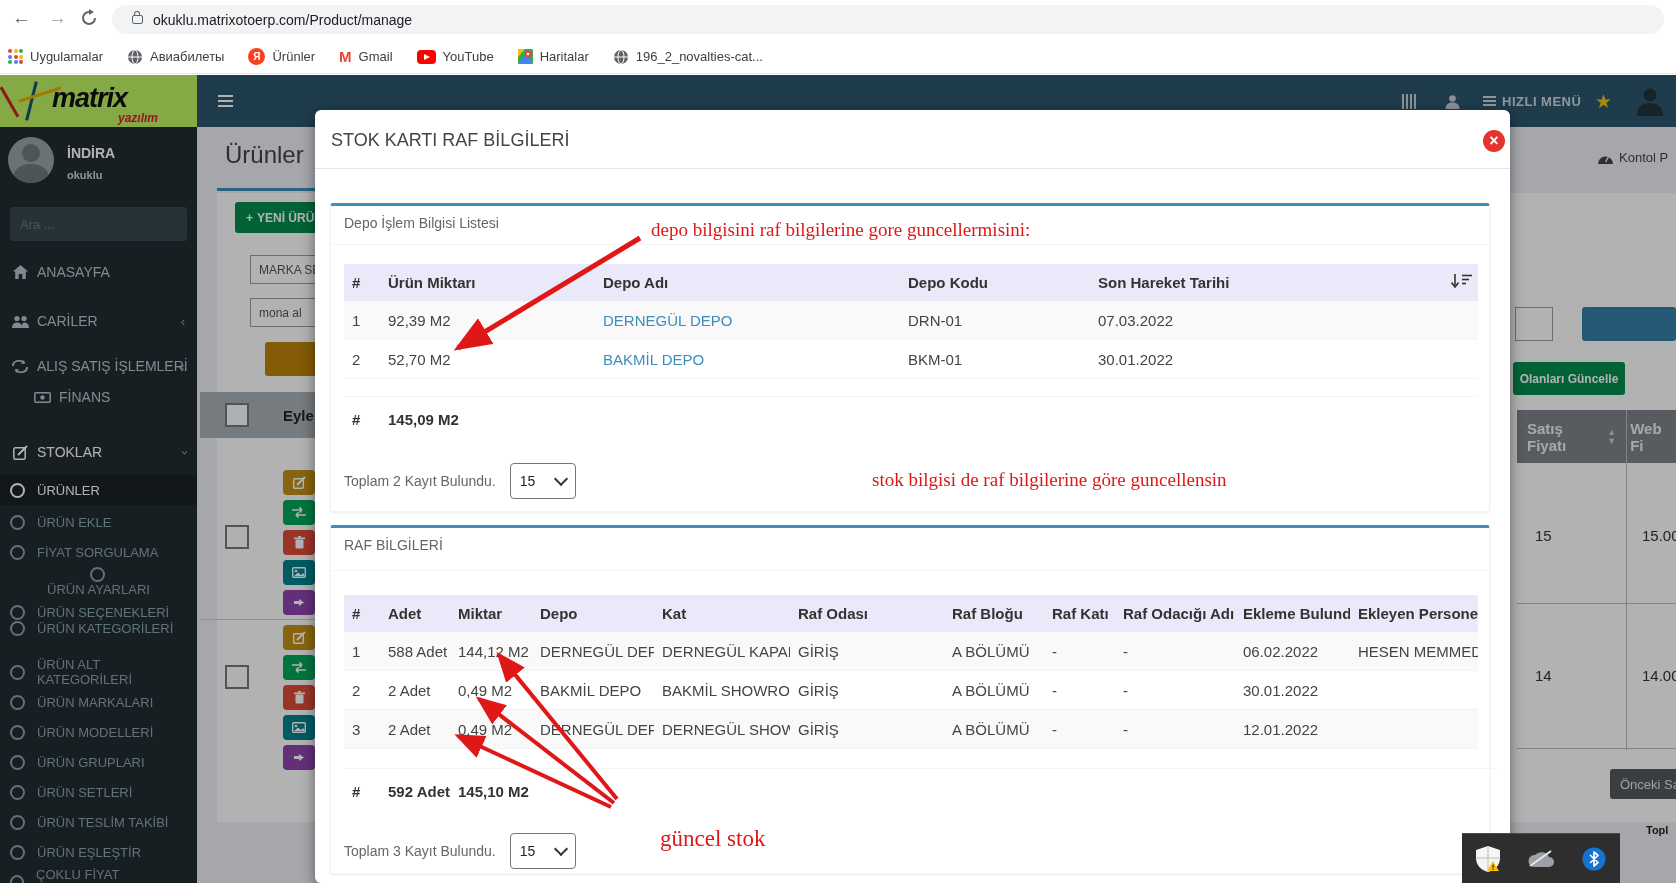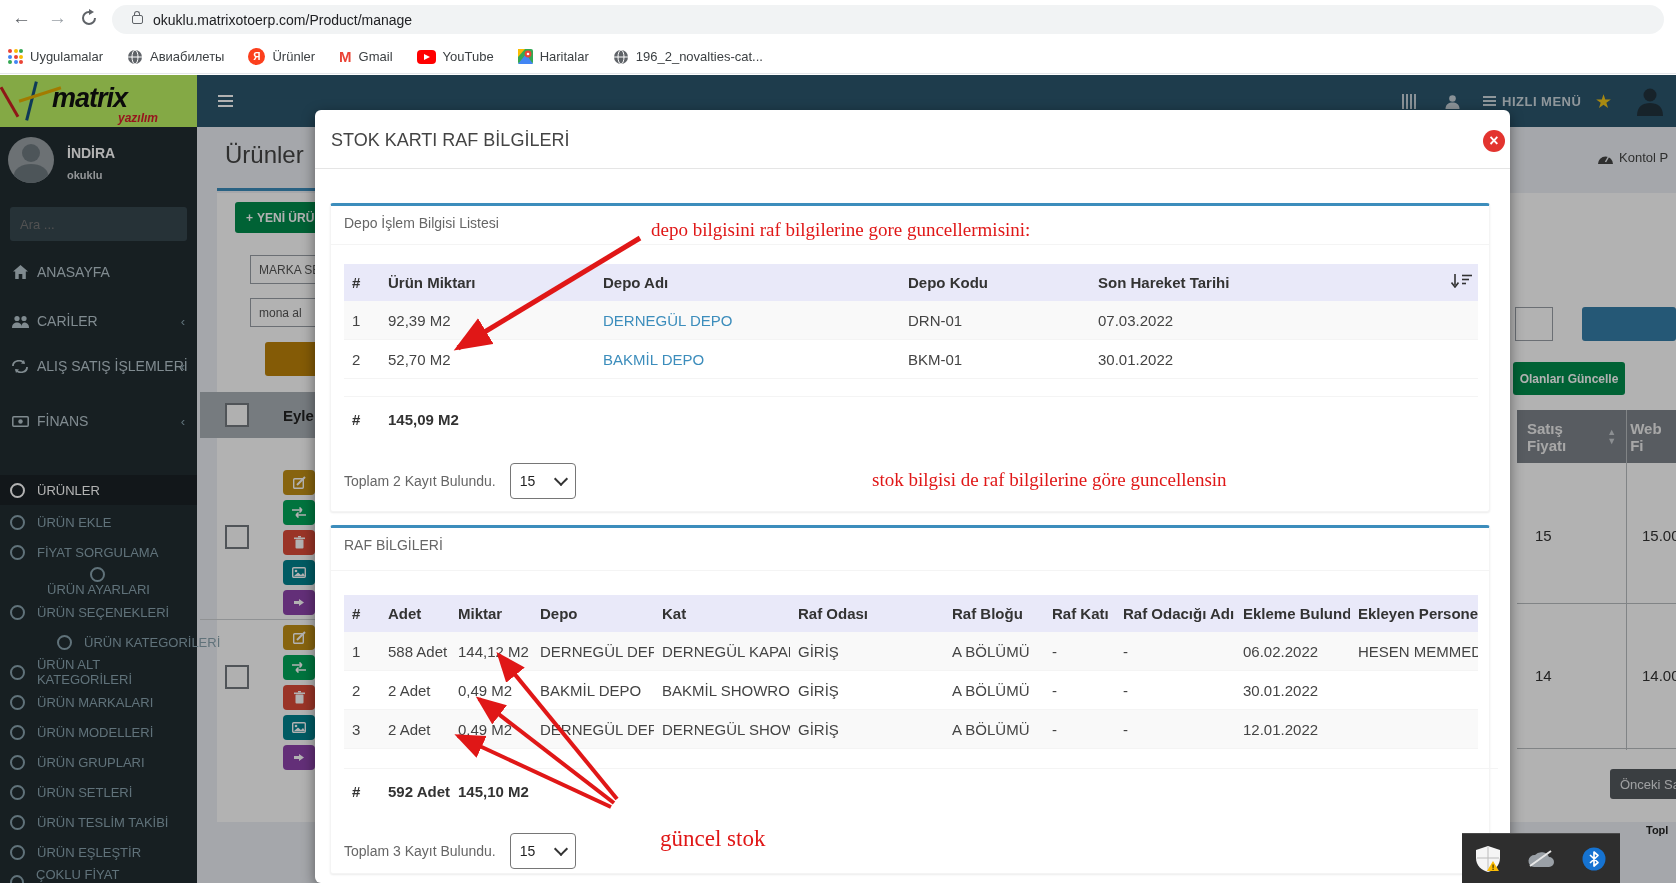--- a/index.html
+++ b/index.html
@@ -268,30 +268,40 @@
           <svg width="16" height="13" viewBox="0 0 16 13">
             <path d="M1 6 A6 5 0 0 1 12 3" fill="none" stroke="#b8c7ce" stroke-width="1.8"></path>
             <path d="M15 7 A6 5 0 0 1 4 10" fill="none" stroke="#b8c7ce" stroke-width="1.8"></path>
             <path d="M12 0 L13 4 L9 3.4 Z" fill="#b8c7ce"></path>
             <path d="M4 13 L3 9 L7 9.6 Z" fill="#b8c7ce"></path>
           </svg>
         </span>
       <span>ALIŞ SATIŞ İŞLEMLERİ</span>
       <span class="chev">‹</span>
     </div>
-    <div class="mitem" style="top:278px;">
+    <div class="mitem" style="top:254px;padding-left:22px;">
       <span class="ic">
           <svg width="17" height="11" viewBox="0 0 17 11">
             <rect x="0.8" y="0.8" width="15.4" height="9.4" rx="1" fill="none" stroke="#b8c7ce" stroke-width="1.5"></rect>
             <circle cx="8.5" cy="5.5" r="2.2" fill="#b8c7ce"></circle>
           </svg>
         </span>
       <span>FİNANS</span>
       <span class="chev">‹</span>
     </div>
+    <div class="mitem" style="top:309px;color:#fff;">
+      <span class="ic">
+          <svg width="15" height="15" viewBox="0 0 15 15">
+            <rect x="0.8" y="2.8" width="11.4" height="11.4" rx="1.5" fill="none" stroke="#fff" stroke-width="1.5"></rect>
+            <line x1="5" y1="10" x2="14" y2="1" stroke="#fff" stroke-width="2"></line>
+          </svg>
+        </span>
+      <span>STOKLAR</span>
+      <span class="chev" style="transform:rotate(-90deg);">‹</span>
+    </div>
 
     <div class="sub active" style="top:348px;">
         <span class="o"></span>
         <span>ÜRÜNLER</span>
       </div>
     <div class="sub" style="top:380px;">
         <span class="o"></span>
         <span>ÜRÜN EKLE</span>
       </div>
     <div class="sub" style="top:410px;">
@@ -299,21 +309,21 @@
         <span>FİYAT SORGULAMA</span>
       </div>
     <div class="sub" style="top:440px;flex-direction:column;">
         <span class="o"></span>
         <span>ÜRÜN AYARLARI</span>
       </div>
     <div class="sub" style="top:470px;">
         <span class="o"></span>
         <span>ÜRÜN SEÇENEKLERİ</span>
       </div>
-    <div class="sub" style="top:500px;padding-left:47px;">
+    <div class="sub" style="top:486px;">
         <span class="o"></span>
         <span>ÜRÜN KATEGORİLERİ</span>
       </div>
     <div class="sub" style="top:530px;">
         <span class="o"></span>
         <span>ÜRÜN ALT KATEGORİLERİ</span>
       </div>
     <div class="sub" style="top:560px;">
         <span class="o"></span>
         <span>ÜRÜN MARKALARI</span>

